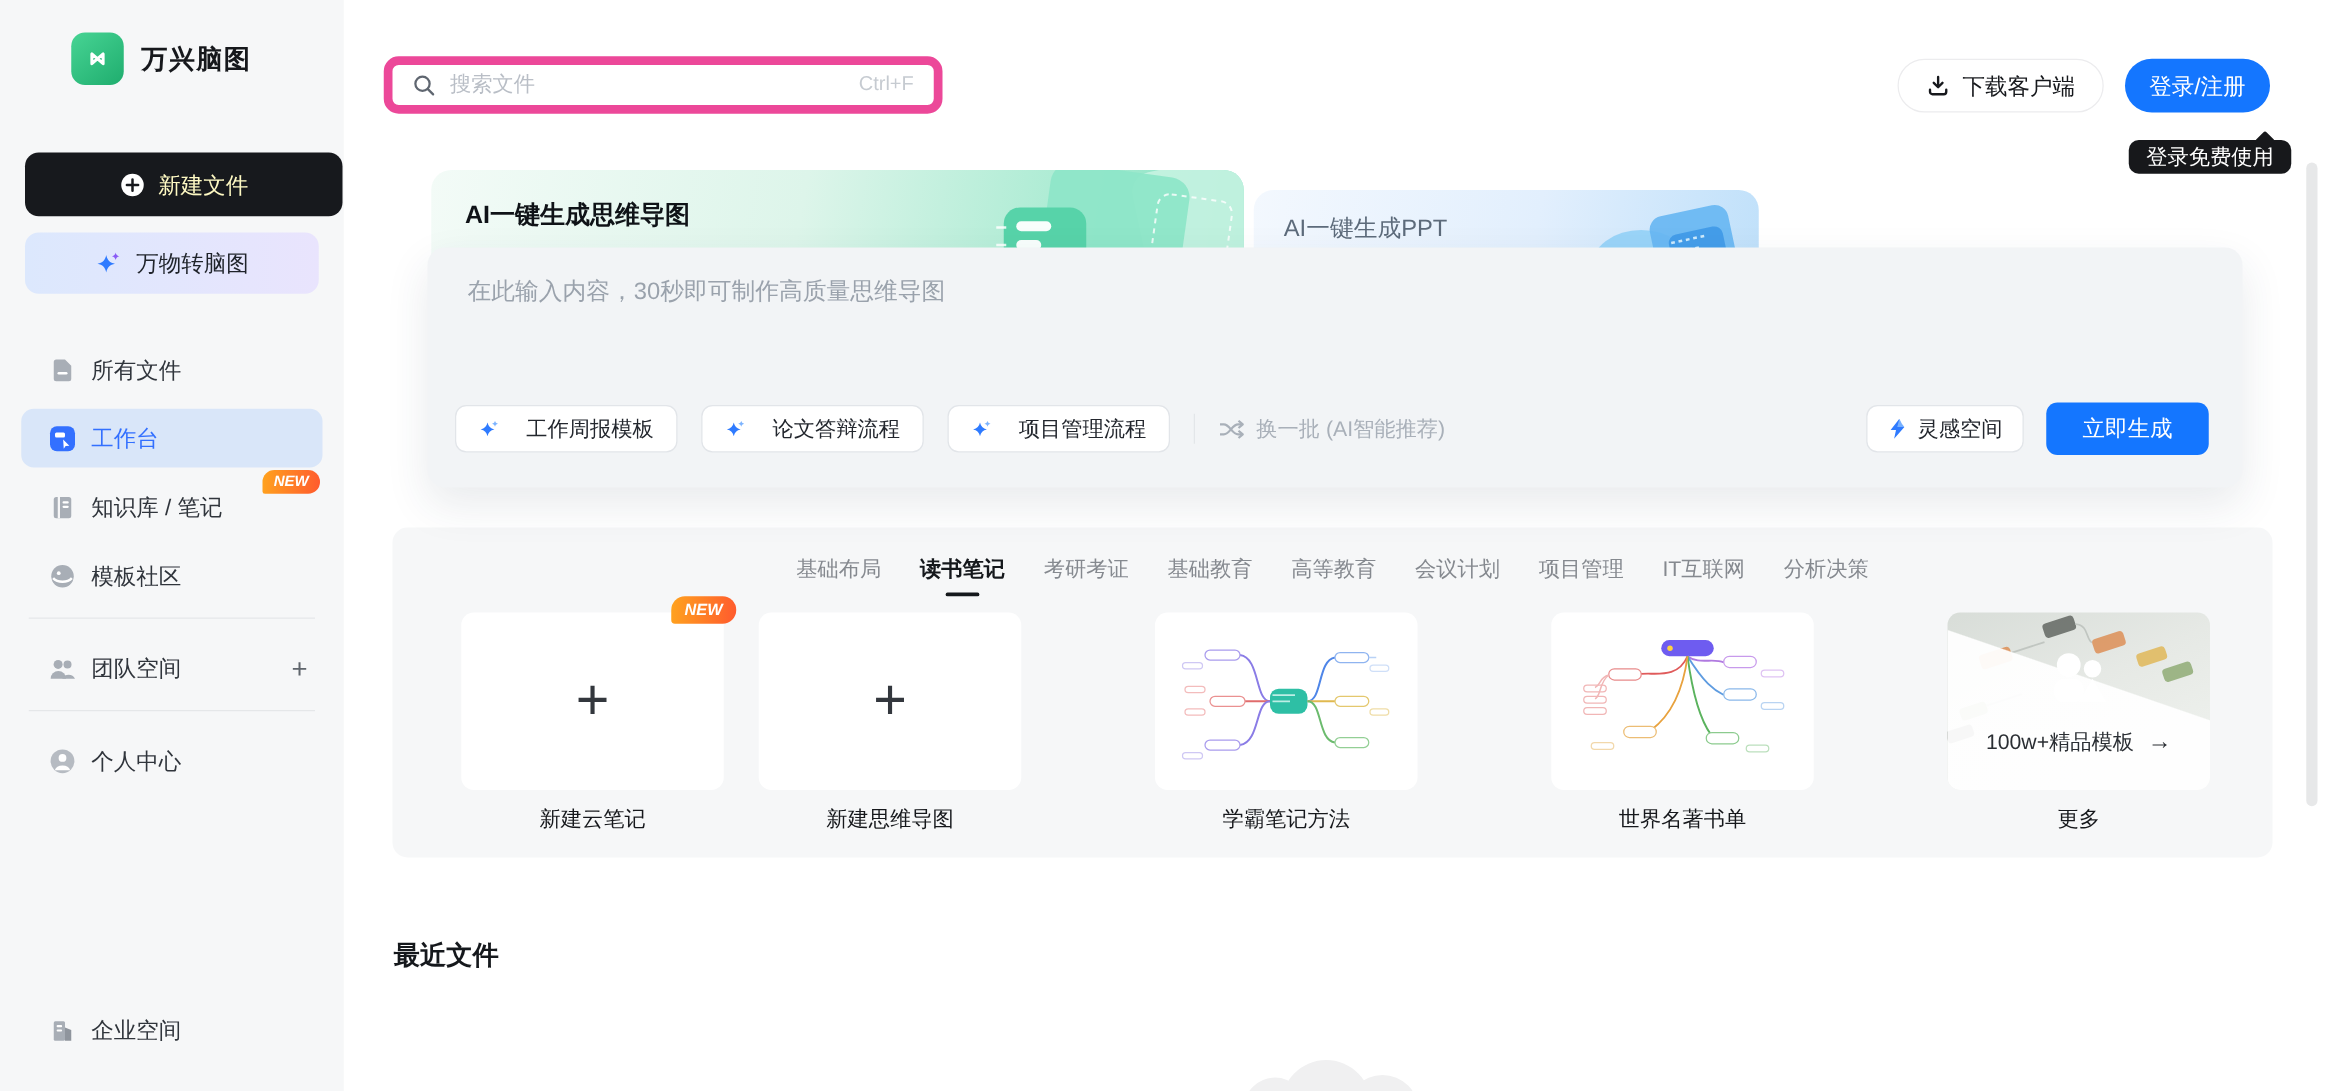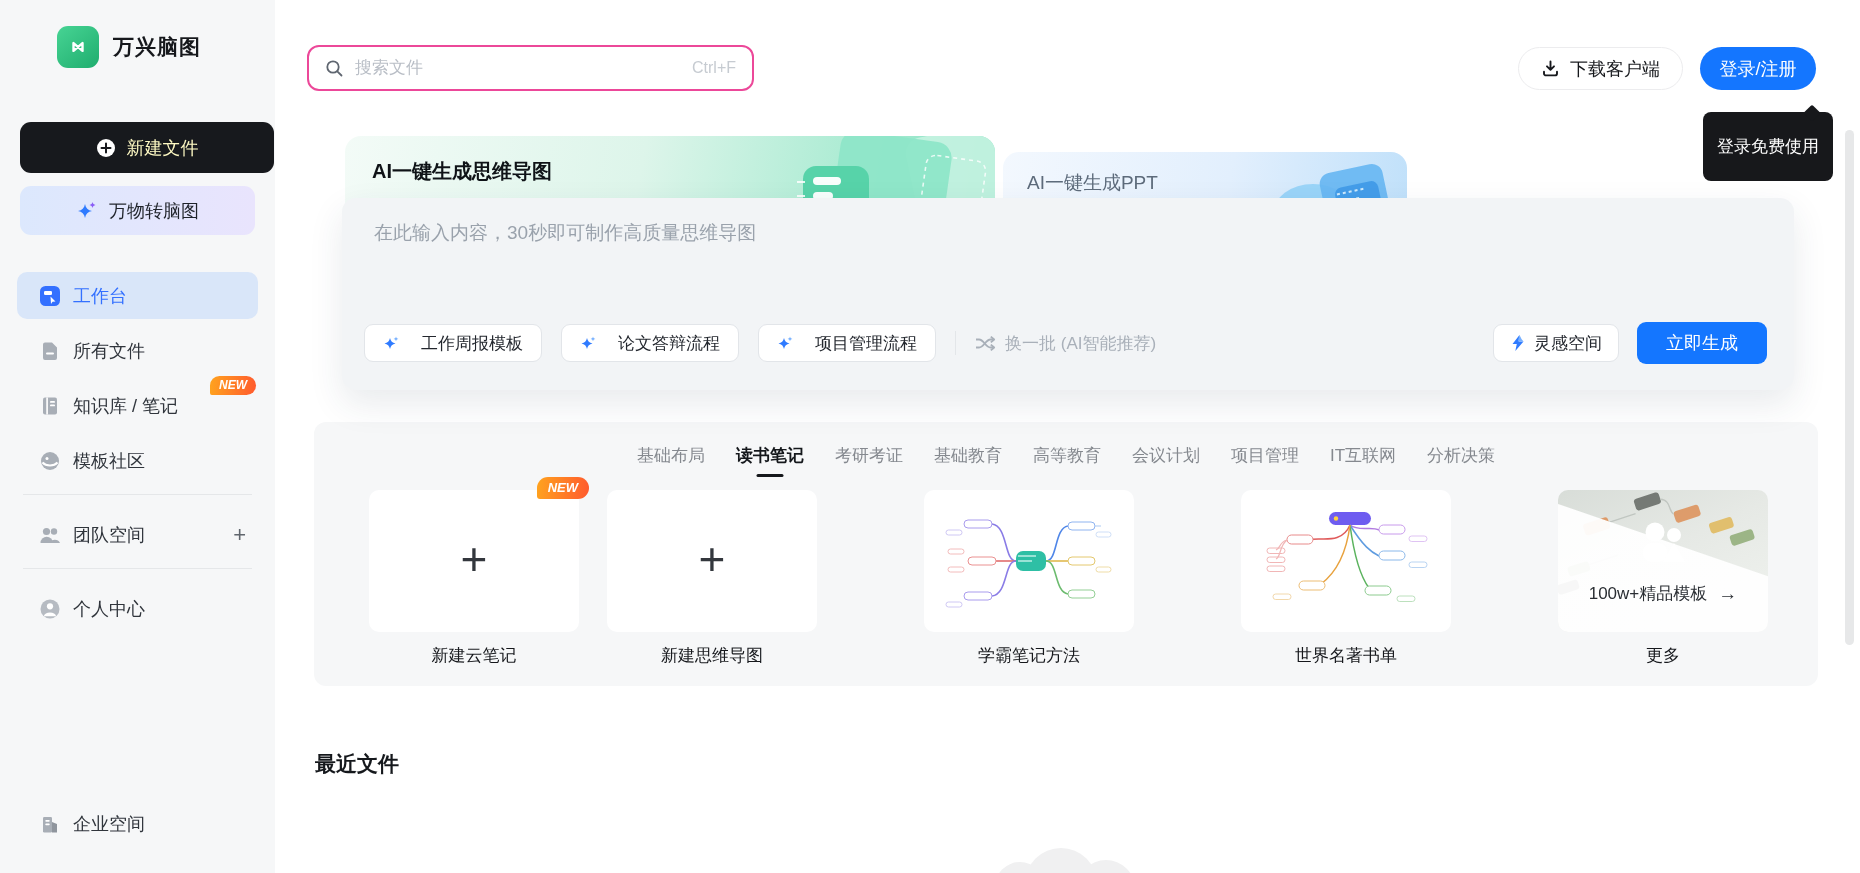--- a/index.html
+++ b/index.html
@@ -35,35 +35,35 @@
   .nav-divider { height:1px; background:#e5e7e9; margin:10px 6px 16px 6px; }
   .team-plus { margin-left:auto; font-size:22px; font-weight:300; color:#60666d; cursor:pointer; line-height:1; }
   .badge-new-side { position:absolute; top:-6px; right:2px;
     background:linear-gradient(95deg,#ffa31e,#ff5a2e); color:#fff;
     font-size:12px; font-style:italic; font-weight:700; padding:2px 9px 3px 9px;
     border-radius:10px 10px 10px 2px; }
   .enterprise-item { position:absolute; left:17px; top:800px; width:241px; }
 
   
   .search-box { position:absolute; left:307px; top:45px; width:447px; height:46px;
-    background:#fff; border:2px solid #ec4899; border-radius:12px;
+    background:#fff; border:7px solid #ec4899; border-radius:12px;
     display:flex; align-items:center; padding:0 16px; gap:11px; }
   .search-box input { flex:1; border:none; outline:none; background:transparent;
     font-size:17px; color:#333; font-family:inherit; }
   .search-box input::placeholder { color:#b9bec6; }
   .shortcut-hint { color:#c6cbd1; font-size:16px; }
 
   .download-btn { position:absolute; left:1518px; top:47px; height:43px; padding:0 22px;
     background:#fff; border:1px solid #ececee; border-radius:22px; cursor:pointer;
     display:flex; align-items:center; gap:10px; font-size:18px; color:#16181c; font-family:Liberation Sans, sans-serif; }
   .login-btn { position:absolute; left:1700px; top:47px; width:116px; height:43px;
     background:#1476ff; color:#fff; border:none; border-radius:22px; cursor:pointer;
     display:flex; align-items:center; justify-content:center; font-size:18px; font-family:inherit; }
   .login-tooltip { position:absolute; left:1703px; top:112px; background:#17181b; color:#fff;
-    border-radius:8px; padding:23px 14px; font-size:17px; z-index:6; }
+    border-radius:8px; padding:2px 14px; font-size:17px; z-index:6; }
   .login-tooltip::after { content:""; position:absolute; top:-5px; right:15px; width:12px; height:12px;
     background:#17181b; transform:rotate(45deg); border-radius:2px; }
 
   
   .banner-green { position:absolute; left:345px; top:136px; width:650px; height:118px;
     border-radius:16px; overflow:hidden; cursor:pointer;
     background:linear-gradient(100deg,#f3fbf7 0%,#ddf5ea 45%,#a9ebd2 78%,#7ee0bf 100%); }
   .banner-green-title { position:absolute; left:27px; top:22px; font-size:20px; font-weight:700; color:#0f1317; }
   .banner-green-art { position:absolute; right:-8px; top:0; }
   .banner-blue { position:absolute; left:1003px; top:152px; width:404px; height:100px;
@@ -157,35 +157,35 @@
   <button class="convert-btn">
     <svg width="22" height="22" viewBox="0 0 22 22">
       <path d="M9 4 C9.7 8 12 10.3 16 11 C12 11.7 9.7 14 9 18 C8.3 14 6 11.7 2 11 C6 10.3 8.3 8 9 4 Z" fill="#2f7bff"></path>
       <path d="M16.5 2 C16.8 3.6 17.8 4.6 19.5 5 C17.8 5.4 16.8 6.4 16.5 8 C16.2 6.4 15.2 5.4 13.5 5 C15.2 4.6 16.2 3.6 16.5 2 Z" fill="#8a5cf6"></path>
     </svg>
     <span>万物转脑图</span>
   </button>
 
   <div class="nav">
 
+    <div class="nav-item">
+      <svg width="22" height="22" viewBox="0 0 22 22">
+        <path d="M6 2.5 h7 l5 5 V18 a2 2 0 0 1 -2 2 H6 a2 2 0 0 1 -2 -2 V4.5 a2 2 0 0 1 2 -2 Z" fill="#a8aeb6"></path>
+        <rect x="7" y="12.5" width="8" height="2" rx="1" fill="#fff"></rect>
+      </svg>
+      <span class="ni-label">所有文件</span>
+    </div>
+
     <div class="nav-item active">
       <svg width="22" height="22" viewBox="0 0 22 22">
         <rect x="1" y="1" width="20" height="20" rx="5.5" fill="#3370ff"></rect>
         <rect x="5" y="6" width="8" height="4" rx="1.2" fill="#fff"></rect>
         <path d="M11.5 11.5 L16.5 16.5 L13.5 16.8 L12 19 Z" fill="#fff"></path>
       </svg>
       <span class="ni-label">工作台</span>
-    </div>
-
-    <div class="nav-item">
-      <svg width="22" height="22" viewBox="0 0 22 22">
-        <path d="M6 2.5 h7 l5 5 V18 a2 2 0 0 1 -2 2 H6 a2 2 0 0 1 -2 -2 V4.5 a2 2 0 0 1 2 -2 Z" fill="#a8aeb6"></path>
-        <rect x="7" y="12.5" width="8" height="2" rx="1" fill="#fff"></rect>
-      </svg>
-      <span class="ni-label">所有文件</span>
     </div>
 
     <div class="nav-item">
       <svg width="22" height="22" viewBox="0 0 22 22">
         <rect x="4" y="2.5" width="14" height="17" rx="2" fill="#a8aeb6"></rect>
         <rect x="7.2" y="2.5" width="1.8" height="17" fill="#fff" opacity="0.9"></rect>
         <rect x="11" y="6" width="5" height="1.8" rx="0.9" fill="#fff"></rect>
         <rect x="11" y="9.5" width="5" height="1.8" rx="0.9" fill="#fff"></rect>
       </svg>
       <span class="ni-label">知识库 / 笔记</span>

